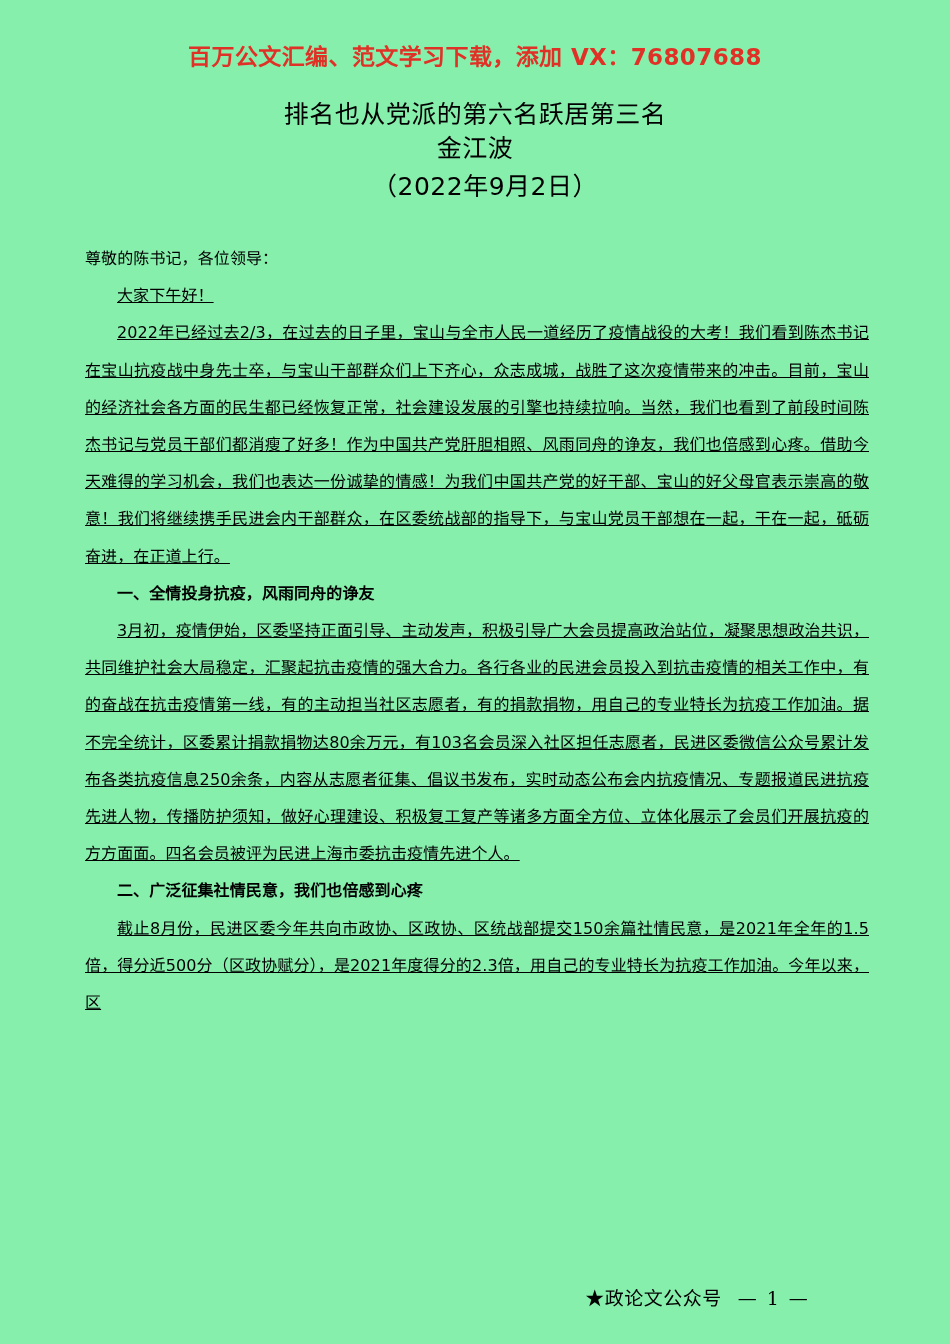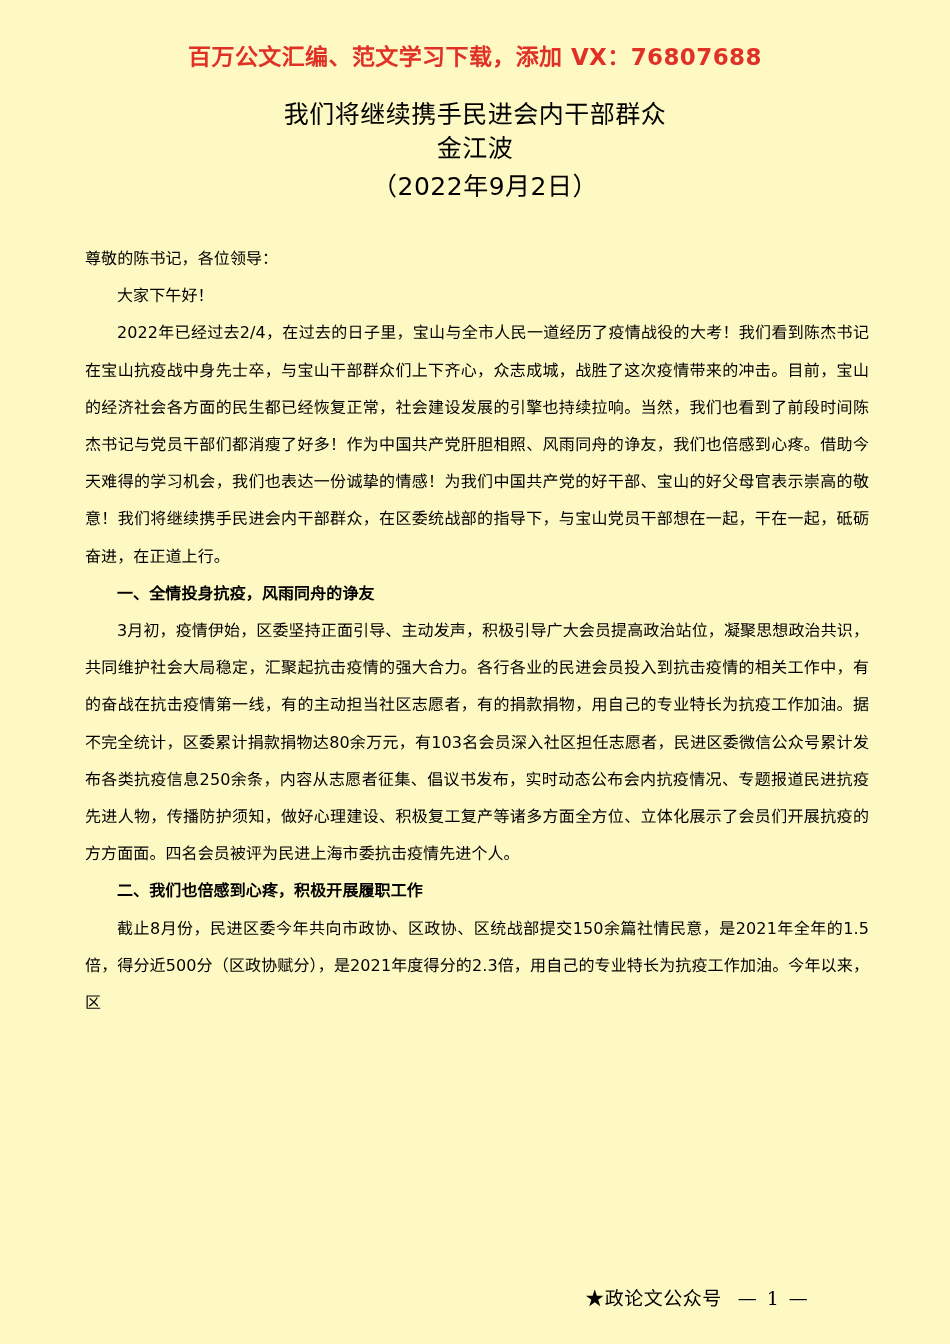--- a/index.html
+++ b/index.html
@@ -6,21 +6,21 @@
   html, body {
     margin: 0;
     padding: 0;
     background: #ffffff;
   }
 
   .page {
     position: relative;
     width: 950px;
     height: 1344px;
-    background: #fef9c3;
+    background: #86efac;
     margin: 0 auto;
     overflow: hidden;
     font-family: "DejaVu Sans", "Liberation Sans", sans-serif;
     color: #000000;
     box-sizing: border-box;
   }
 
   
   .promo-banner {
     position: absolute;
@@ -81,20 +81,21 @@
     letter-spacing: 0.1px;
   }
 
   .body-copy p {
     margin: 0;
     text-indent: 0;
   }
 
   .body-copy p.indent {
     text-indent: 2em;
+    text-decoration: underline;
   }
 
   .body-copy p.section-heading {
     text-indent: 2em;
     font-weight: bold;
   }
 
   
   .page-footer {
     position: absolute;
@@ -117,32 +118,32 @@
   .page-footer .footer-pageno { margin-left: 10px; letter-spacing: 2px; }
 </style>
 </head>
 <body>
 
 <div class="page">
 
   <div class="promo-banner" style="color:#e03127">百万公文汇编、范文学习下载，添加 VX：76807688</div>
 
   <div class="title-block">
-    <div class="doc-title">我们将继续携手民进会内干部群众</div>
+    <div class="doc-title">排名也从党派的第六名跃居第三名</div>
     <div class="doc-author">金江波</div>
     <div class="doc-date">（2022年9月2日）</div>
   </div>
 
   <div class="body-copy">
     <p>尊敬的陈书记，各位领导：</p>
     <p class="indent">大家下午好！</p>
-    <p class="indent">2022年已经过去2/4，在过去的日子里，宝山与全市人民一道经历了疫情战役的大考！我们看到陈杰书记在宝山抗疫战中身先士卒，与宝山干部群众们上下齐心，众志成城，战胜了这次疫情带来的冲击。目前，宝山的经济社会各方面的民生都已经恢复正常，社会建设发展的引擎也持续拉响。当然，我们也看到了前段时间陈杰书记与党员干部们都消瘦了好多！作为中国共产党肝胆相照、风雨同舟的诤友，我们也倍感到心疼。借助今天难得的学习机会，我们也表达一份诚挚的情感！为我们中国共产党的好干部、宝山的好父母官表示崇高的敬意！我们将继续携手民进会内干部群众，在区委统战部的指导下，与宝山党员干部想在一起，干在一起，砥砺奋进，在正道上行。</p>
+    <p class="indent">2022年已经过去2/3，在过去的日子里，宝山与全市人民一道经历了疫情战役的大考！我们看到陈杰书记在宝山抗疫战中身先士卒，与宝山干部群众们上下齐心，众志成城，战胜了这次疫情带来的冲击。目前，宝山的经济社会各方面的民生都已经恢复正常，社会建设发展的引擎也持续拉响。当然，我们也看到了前段时间陈杰书记与党员干部们都消瘦了好多！作为中国共产党肝胆相照、风雨同舟的诤友，我们也倍感到心疼。借助今天难得的学习机会，我们也表达一份诚挚的情感！为我们中国共产党的好干部、宝山的好父母官表示崇高的敬意！我们将继续携手民进会内干部群众，在区委统战部的指导下，与宝山党员干部想在一起，干在一起，砥砺奋进，在正道上行。</p>
     <p class="section-heading">一、全情投身抗疫，风雨同舟的诤友</p>
     <p class="indent">3月初，疫情伊始，区委坚持正面引导、主动发声，积极引导广大会员提高政治站位，凝聚思想政治共识，共同维护社会大局稳定，汇聚起抗击疫情的强大合力。各行各业的民进会员投入到抗击疫情的相关工作中，有的奋战在抗击疫情第一线，有的主动担当社区志愿者，有的捐款捐物，用自己的专业特长为抗疫工作加油。据不完全统计，区委累计捐款捐物达80余万元，有103名会员深入社区担任志愿者，民进区委微信公众号累计发布各类抗疫信息250余条，内容从志愿者征集、倡议书发布，实时动态公布会内抗疫情况、专题报道民进抗疫先进人物，传播防护须知，做好心理建设、积极复工复产等诸多方面全方位、立体化展示了会员们开展抗疫的方方面面。四名会员被评为民进上海市委抗击疫情先进个人。</p>
-    <p class="section-heading">二、我们也倍感到心疼，积极开展履职工作</p>
+    <p class="section-heading">二、广泛征集社情民意，我们也倍感到心疼</p>
     <p class="indent">截止8月份，民进区委今年共向市政协、区政协、区统战部提交150余篇社情民意，是2021年全年的1.5倍，得分近500分（区政协赋分），是2021年度得分的2.3倍，用自己的专业特长为抗疫工作加油。今年以来，区</p>
   </div>
 
   <div class="page-footer">
     <span class="footer-inner">
       <span class="footer-mark">★政论文公众号</span>
       <span class="footer-pageno">— 1 —</span>
     </span>
   </div>
 

